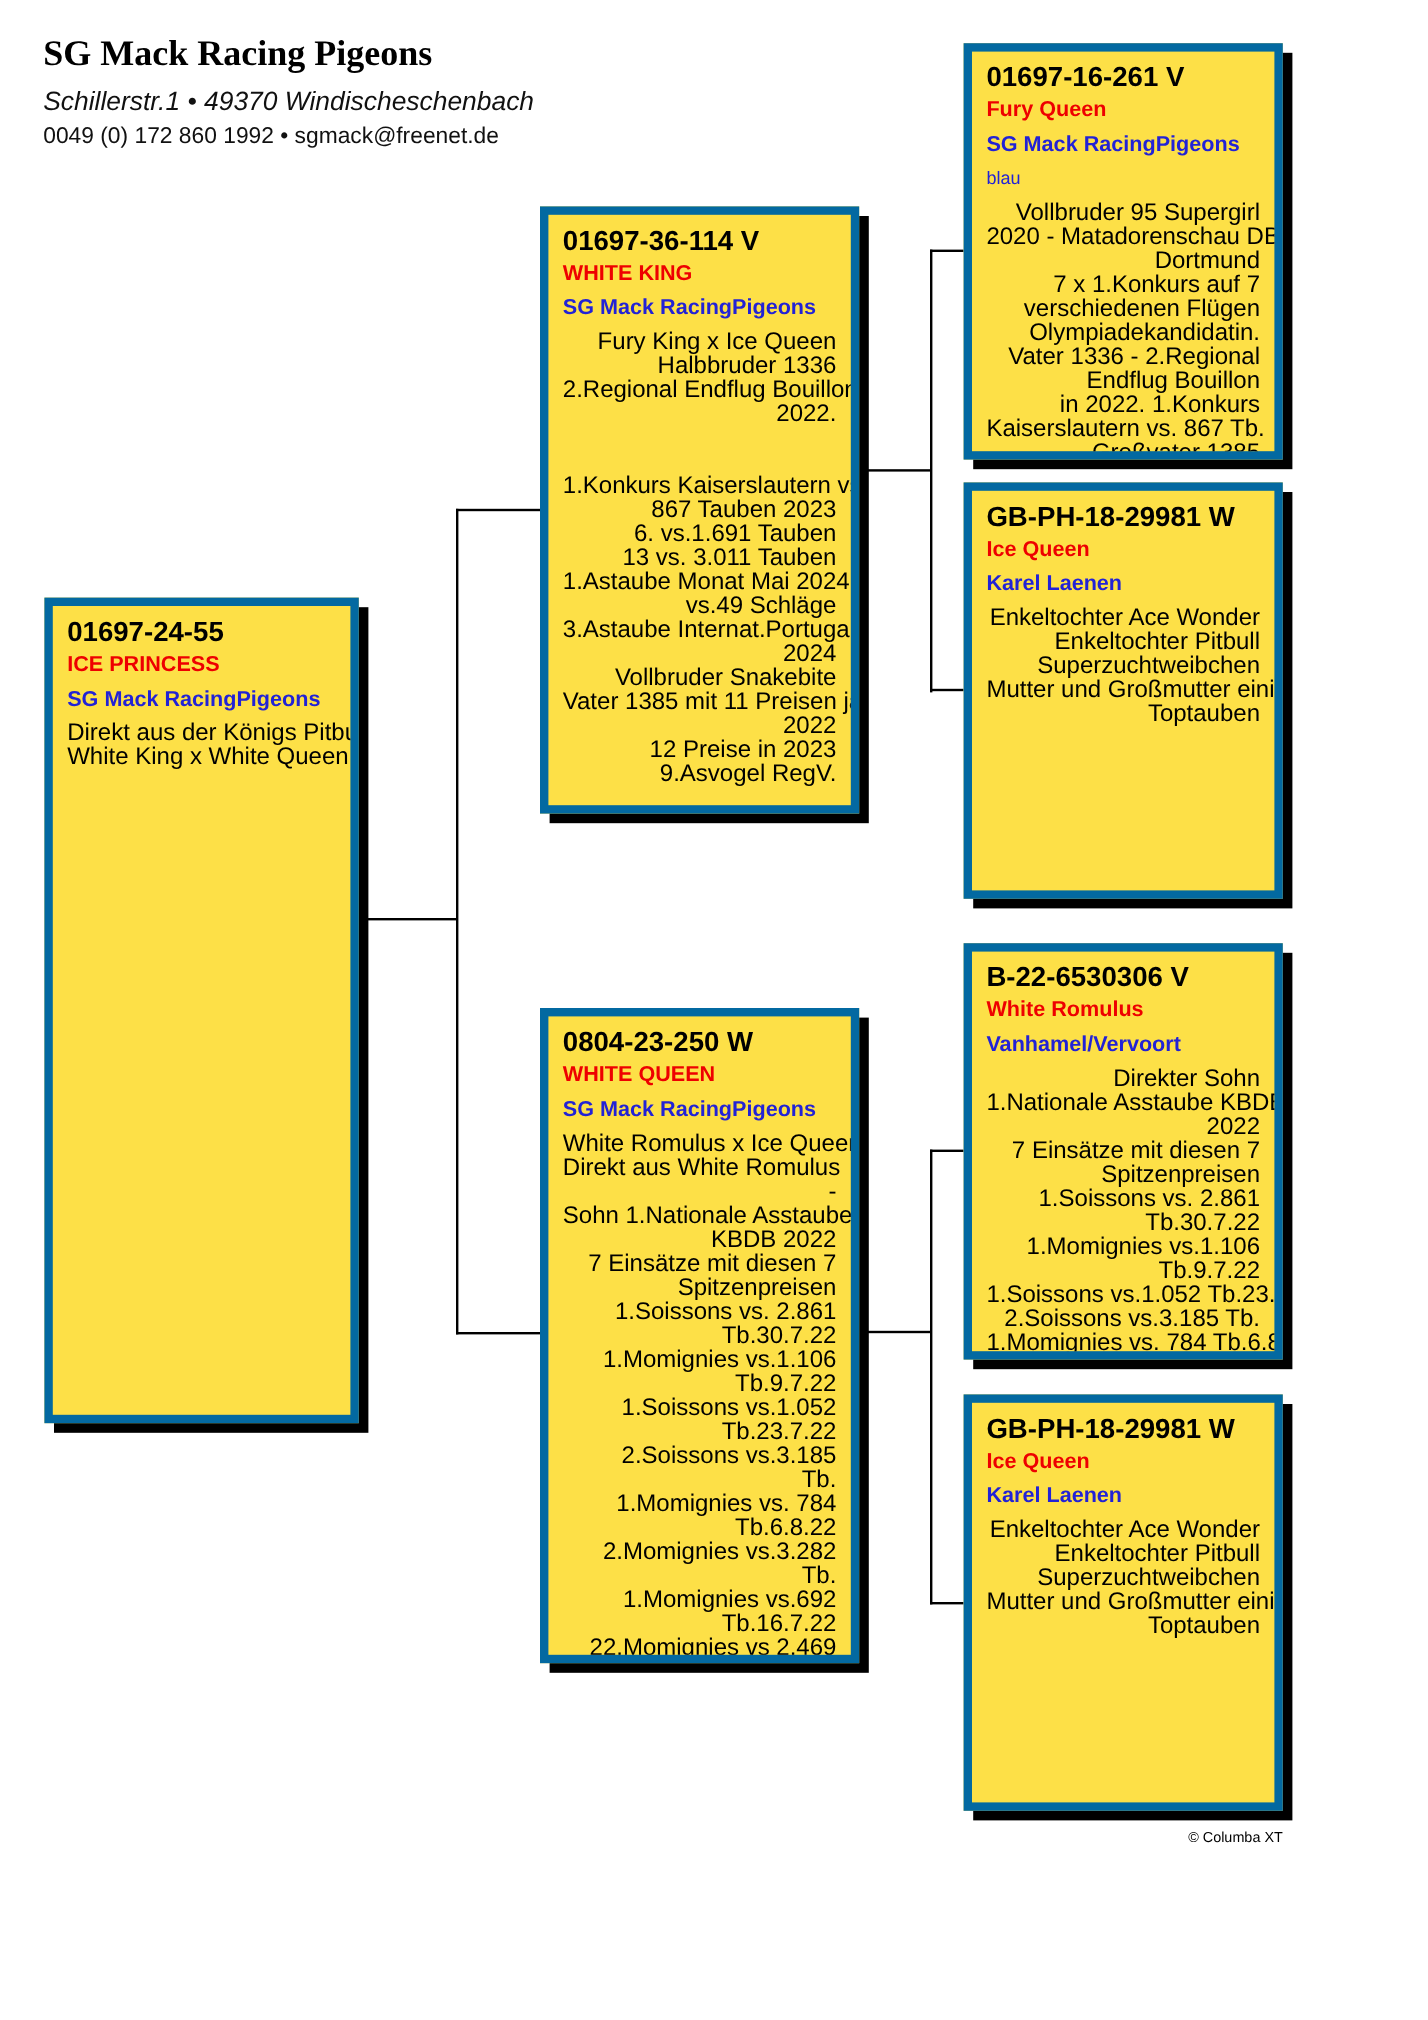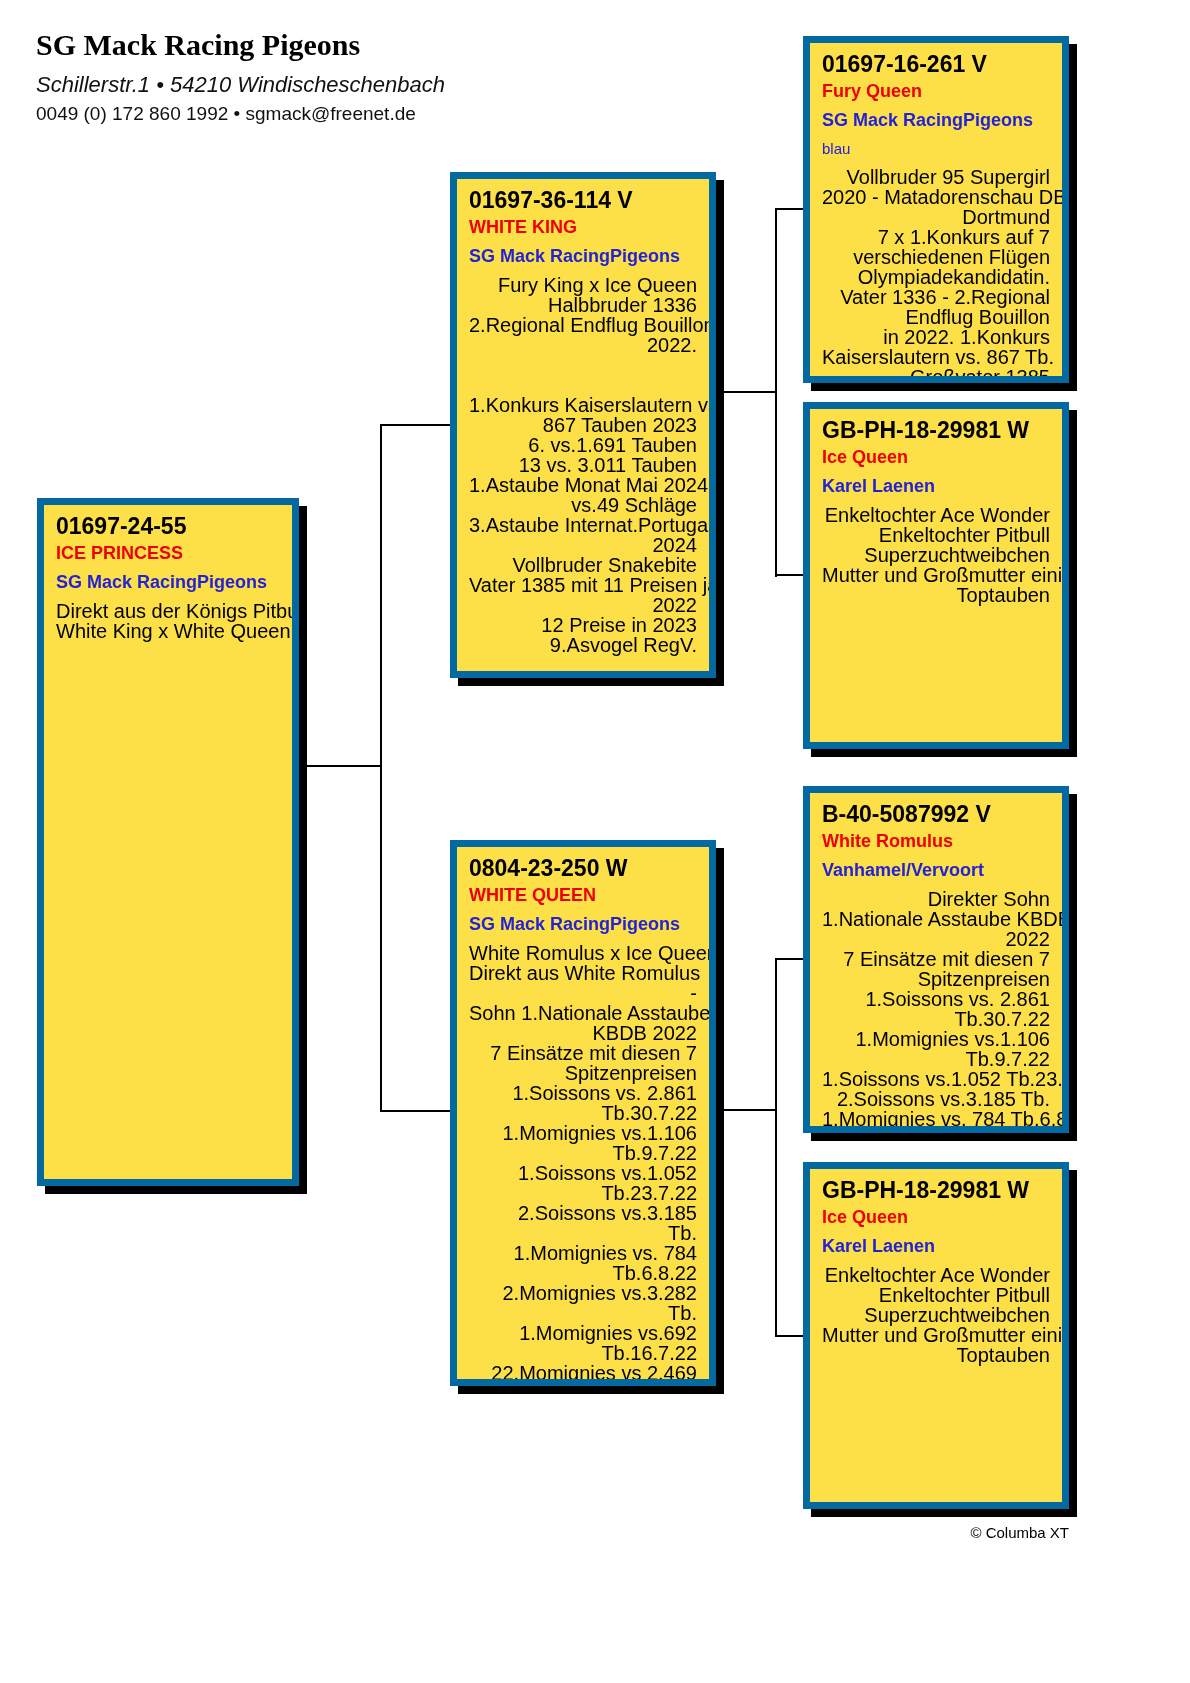--- a/index.html
+++ b/index.html
@@ -56,30 +56,30 @@
   .b-gen2b{left:450px;top:840px;width:266px;height:546px;}
   .b-gen3a{left:803px;top:36px;width:266px;height:347px;}
   .b-gen3b{left:803px;top:402px;width:266px;height:347px;}
   .b-gen3c{left:803px;top:786px;width:266px;height:347px;}
   .b-gen3d{left:803px;top:1162px;width:266px;height:347px;}
   
   .line{position:absolute;background:#000;}
   
   .footer{
     position:absolute;left:769px;top:1524px;width:300px;
-    text-align:right;font-size:15px;color:#000;
+    text-align:right;font-size:12px;color:#000;
   }
 </style>
 </head>
 <body>
 
 <div class="page">
 
   <div class="biz-name">SG Mack Racing Pigeons</div>
-  <div class="biz-addr">Schillerstr.1 • 54210 Windischeschenbach</div>
+  <div class="biz-addr">Schillerstr.1 • 49370 Windischeschenbach</div>
   <div class="biz-contact">0049 (0) 172 860 1992 • sgmack@freenet.de</div>
 
 
   <div class="line" style="left:299px;top:765px;width:81px;height:2px;"></div>
   <div class="line" style="left:380px;top:424px;width:2px;height:688px;"></div>
   <div class="line" style="left:380px;top:424px;width:70px;height:2px;"></div>
   <div class="line" style="left:380px;top:1110px;width:70px;height:2px;"></div>
   <div class="line" style="left:716px;top:391px;width:59px;height:2px;"></div>
   <div class="line" style="left:775px;top:208px;width:2px;height:369px;"></div>
   <div class="line" style="left:775px;top:208px;width:28px;height:2px;"></div>
@@ -174,21 +174,21 @@
     <div class="pname">Ice Queen</div>
     <div class="owner">Karel Laenen</div>
     <div class="pbody">Enkeltochter Ace Wonder
 Enkeltochter Pitbull
 Superzuchtweibchen
 Mutter und Großmutter einiger
 Toptauben</div>
   </div>
 
   <div class="pbox b-gen3c">
-    <div class="ring">B-40-5087992 V</div>
+    <div class="ring">B-22-6530306 V</div>
     <div class="pname">White Romulus</div>
     <div class="owner">Vanhamel/Vervoort</div>
     <div class="pbody">Direkter Sohn
 1.Nationale Asstaube KBDB
 2022
 7 Einsätze mit diesen 7
 Spitzenpreisen
 1.Soissons vs. 2.861
 Tb.30.7.22
 1.Momignies vs.1.106

